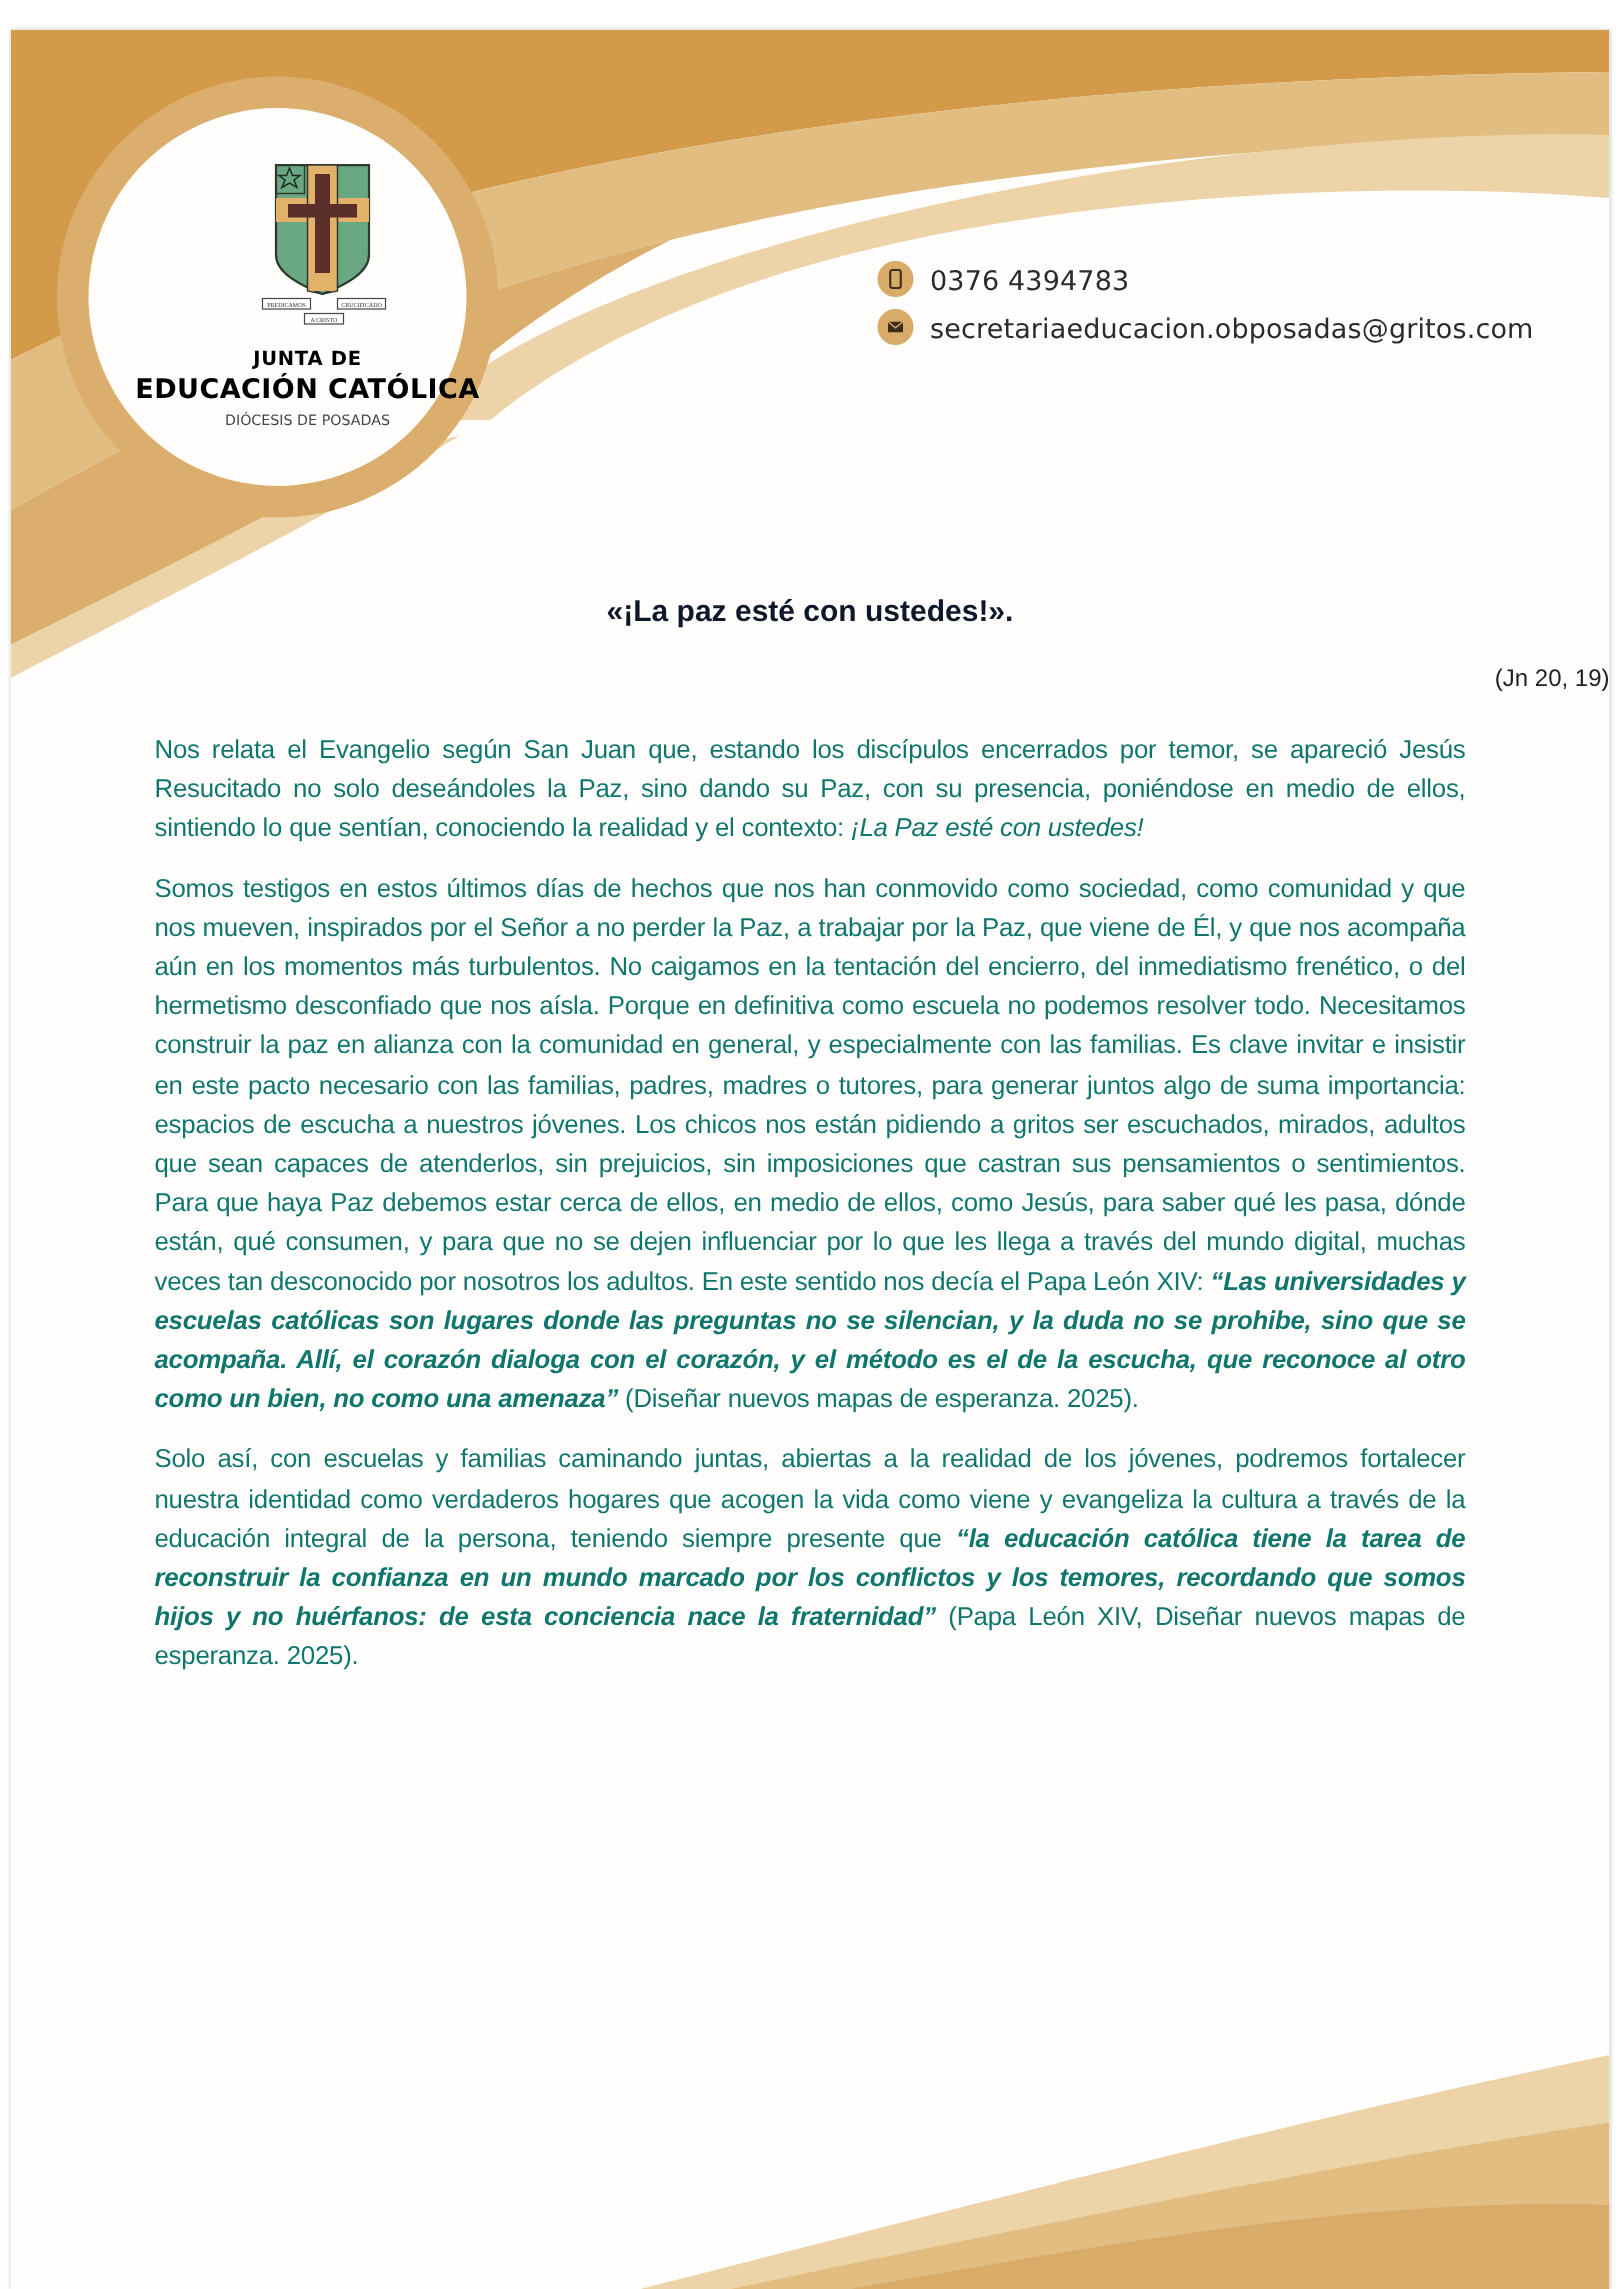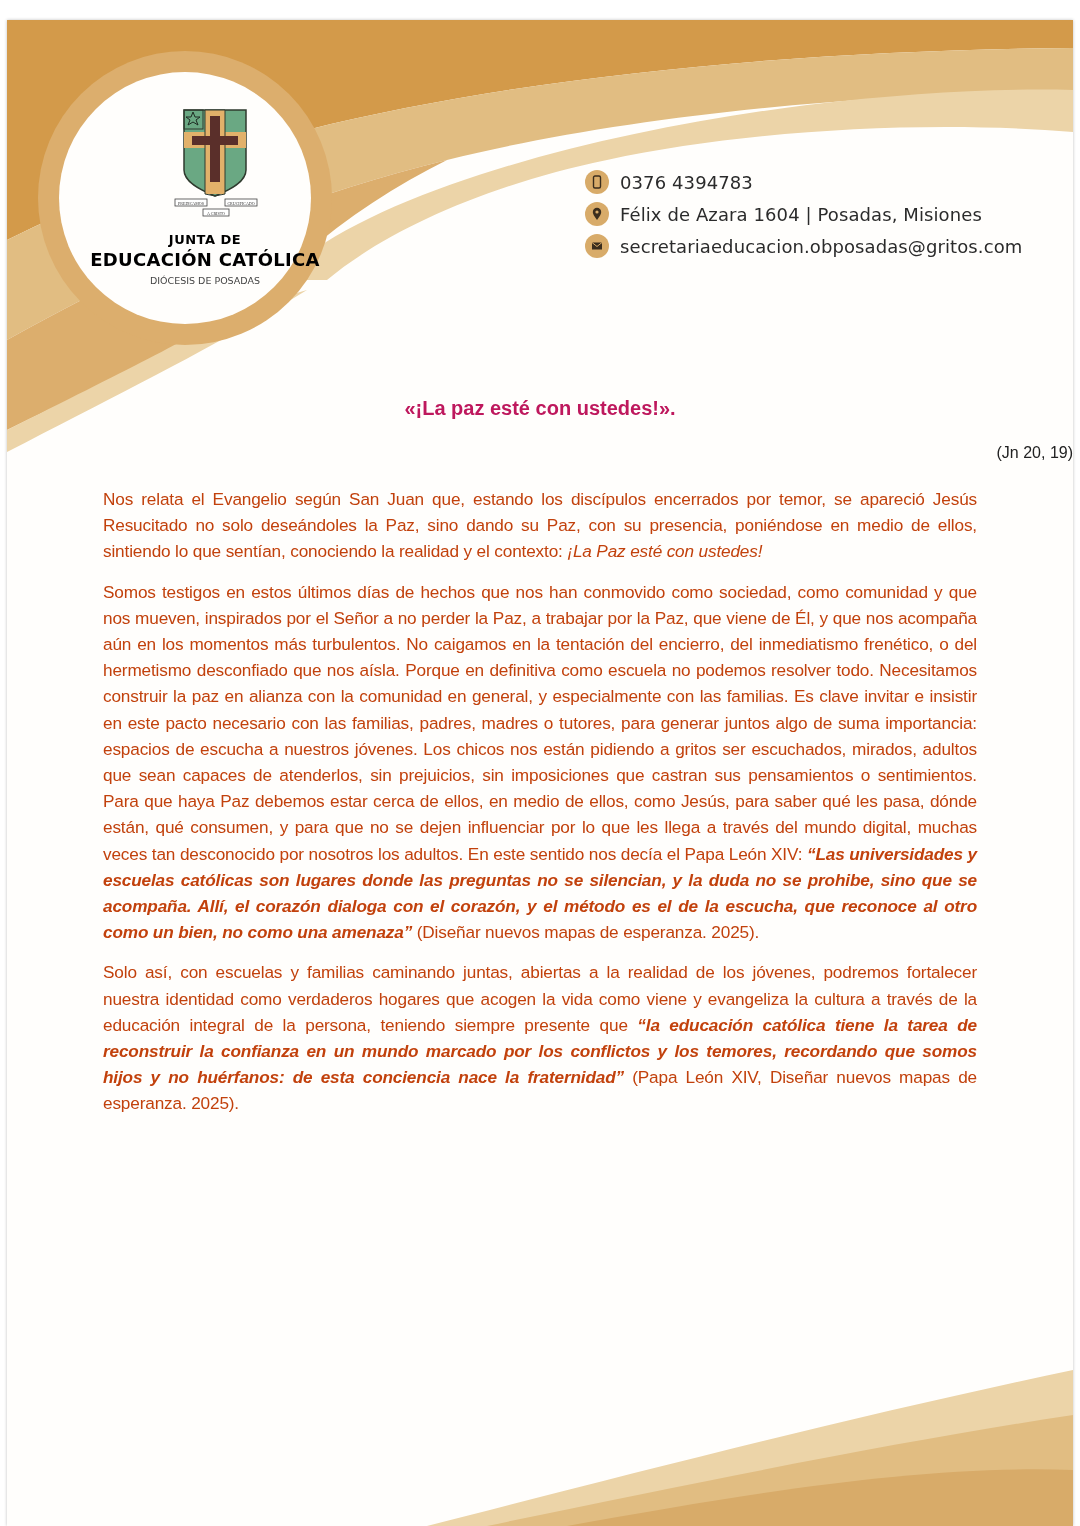--- a/index.html
+++ b/index.html
@@ -20,41 +20,41 @@
   .shield { position: absolute; left: 97px; top: 0px; }
   .org-line1, .org-line2, .org-line3 {
     position: absolute; left: 0; width: 240px; text-align: center;
     font-family: "DejaVu Sans", sans-serif; font-weight: bold; color: #000000;
   }
   .org-line1 { top: 124px; font-size: 13px; letter-spacing: 0.5px; }
   .org-line2 { top: 141px; font-size: 18px; letter-spacing: 0.3px; }
   .org-line3 { top: 167px; font-size: 9.5px; font-weight: normal; color: #444; }
 
   .contacts { position: absolute; left: 578px; top: 146px; }
-  .contact-row { display: flex; align-items: center; height: 32px; }
+  .contact-row { display: flex; align-items: flex-end; height: 32px; }
   .contact-icon {
     width: 24px; height: 24px; border-radius: 50%; background: #d8ab69;
     display: flex; align-items: center; justify-content: center; margin-right: 11px;
   }
   .contact-text {
     font-family: "DejaVu Sans", sans-serif; font-size: 18px; color: #2b2b2b; letter-spacing: 0.1px;
   }
 
   .title {
     position: absolute; left: 0; width: 1066px; top: 377px; text-align: center;
-    font-family: "Liberation Sans", sans-serif; font-weight: bold; font-size: 20px; color: #be185d;
+    font-family: "Liberation Sans", sans-serif; font-weight: bold; font-size: 20px; color: #0f172a;
   }
   .cite {
     position: absolute; left: 0; width: 1066px; top: 424px; text-align: right;
     font-size: 16px; color: #222;
   }
   .body-text {
     position: absolute; left: 96px; width: 874px; top: 466px;
     font-family: "Liberation Sans", sans-serif; font-size: 17.2px; line-height: 26.2px;
-    text-align: justify; color: #c2410c; letter-spacing: -0.15px;
+    text-align: justify; color: #0f766e; letter-spacing: -0.15px;
   }
   .body-text p { margin: 0 0 14px 0; }
   .bi { font-weight: bold; font-style: italic; }
   .it { font-style: italic; }
 </style>
 </head>
 <body>
 
 <div class="page">
 
@@ -106,29 +106,20 @@
     <div class="contact-row">
       <span class="contact-icon">
         <svg width="12" height="14" viewBox="0 0 12 14">
             <rect x="2.5" y="1" width="7" height="12" rx="1.5" fill="none" stroke="#3a2d1d" stroke-width="1.4"></rect>
           </svg>
       </span>
       <span class="contact-text">0376 4394783</span>
     </div>
     <div class="contact-row">
       <span class="contact-icon">
-        <svg width="12" height="14" viewBox="0 0 12 14">
-            <path d="M6,13 C3,9 1.8,7 1.8,5 A4.2,4.2 0 0 1 10.2,5 C10.2,7 9,9 6,13 Z" fill="#3a2d1d"></path>
-            <circle cx="6" cy="5" r="1.6" fill="#d8ab69"></circle>
-          </svg>
-      </span>
-      <span class="contact-text">Félix de Azara 1604 | Posadas, Misiones</span>
-    </div>
-    <div class="contact-row">
-      <span class="contact-icon">
         <svg width="12" height="10" viewBox="0 0 12 10">
             <rect x="1" y="1.5" width="10" height="7" fill="#3a2d1d"></rect>
             <path d="M1,1.5 L6,5.5 L11,1.5" fill="none" stroke="#d8ab69" stroke-width="1"></path>
           </svg>
       </span>
       <span class="contact-text">secretariaeducacion.obposadas@gritos.com</span>
     </div>
   </div>
 
   <div class="title">«¡La paz esté con ustedes!».</div>

